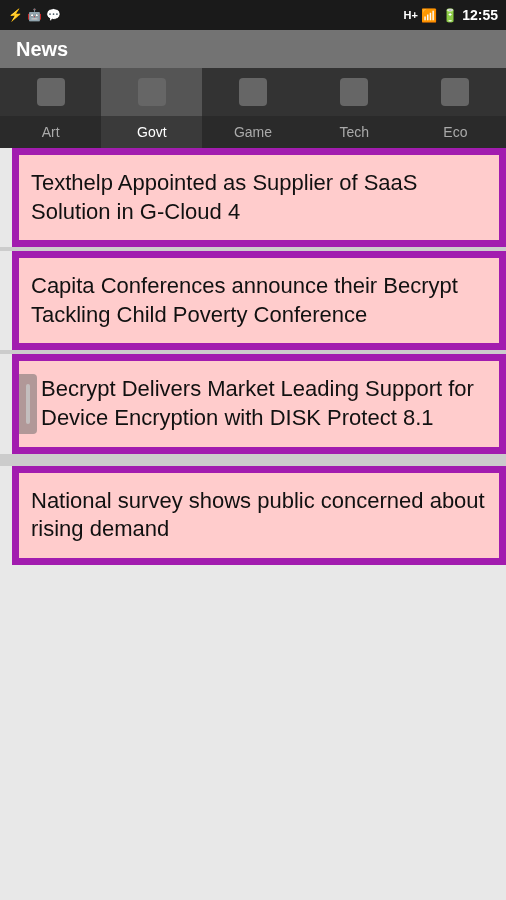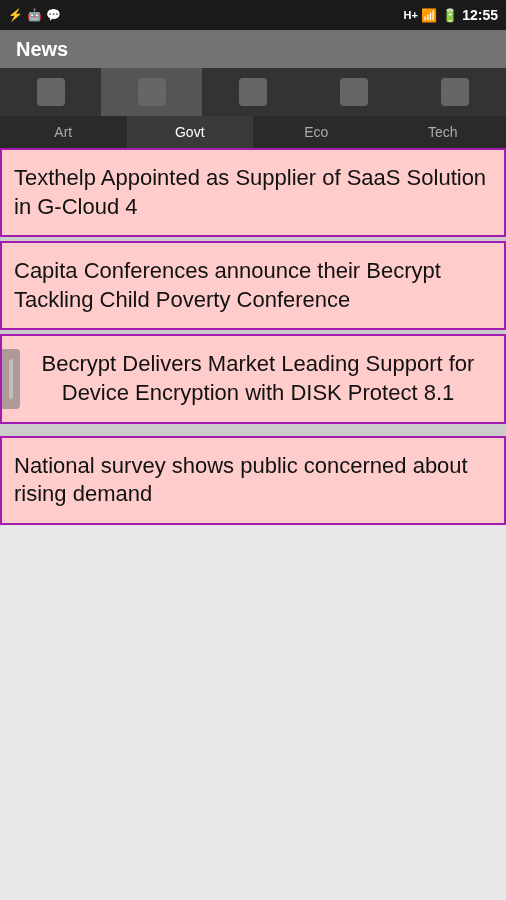--- a/index.html
+++ b/index.html
@@ -124,23 +124,24 @@
     
     .news-list {
       width: 100%;
       background: #e8e8e8;
       overflow-y: auto;
       height: calc(900px - 30px - 38px - 80px);
     }
 
     .news-item {
       background: #ffcccc;
-      border: 2px solid #a21caf;
+      border: 7px solid #a21caf;
       padding: 14px 12px;
       cursor: pointer;
+      margin-left: 12px;
     }
 
     .news-item-title {
       color: #111111;
       font-size: 22px;
       line-height: 1.3;
     }
 
     .news-divider {
       height: 4px;
@@ -208,42 +209,43 @@
     <div class="tab-icon-item">
         <div class="tab-icon-placeholder"></div>
       </div>
     <div class="tab-icon-item">
         <div class="tab-icon-placeholder"></div>
       </div>
   </div>
   <div class="tab-labels-row">
     <div class="tab-label-item">Art</div>
     <div class="tab-label-item active">Govt</div>
+    <div class="tab-label-item">Game</div>
+    <div class="tab-label-item">Tech</div>
     <div class="tab-label-item">Eco</div>
-    <div class="tab-label-item">Tech</div>
   </div>
 </div>
 
 <div class="news-list">
 
   <div class="news-item">
     <span class="news-item-title">Texthelp Appointed as Supplier of SaaS Solution in G-Cloud 4</span>
   </div>
   <div class="news-divider"></div>
 
   <div class="news-item">
     <span class="news-item-title">Capita Conferences announce their Becrypt Tackling Child Poverty Conference</span>
   </div>
   <div class="news-divider"></div>
 
   <div class="news-item news-item-with-handle">
     <div class="scroll-handle">
       <div class="scroll-handle-line"></div>
     </div>
-    <span class="news-item-title" style="padding-left: 10px; display: block; text-align: center;">Becrypt Delivers Market Leading Support for Device Encryption with DISK Protect 8.1</span>
+    <span class="news-item-title" style="padding-left: 10px; display: block;">Becrypt Delivers Market Leading Support for Device Encryption with DISK Protect 8.1</span>
   </div>
   <div class="news-divider"></div>
 
   <div class="news-divider"></div>
 
   <div class="news-divider"></div>
 
   <div class="news-item">
     <span class="news-item-title">National survey shows public concerned about rising demand</span>
   </div>

